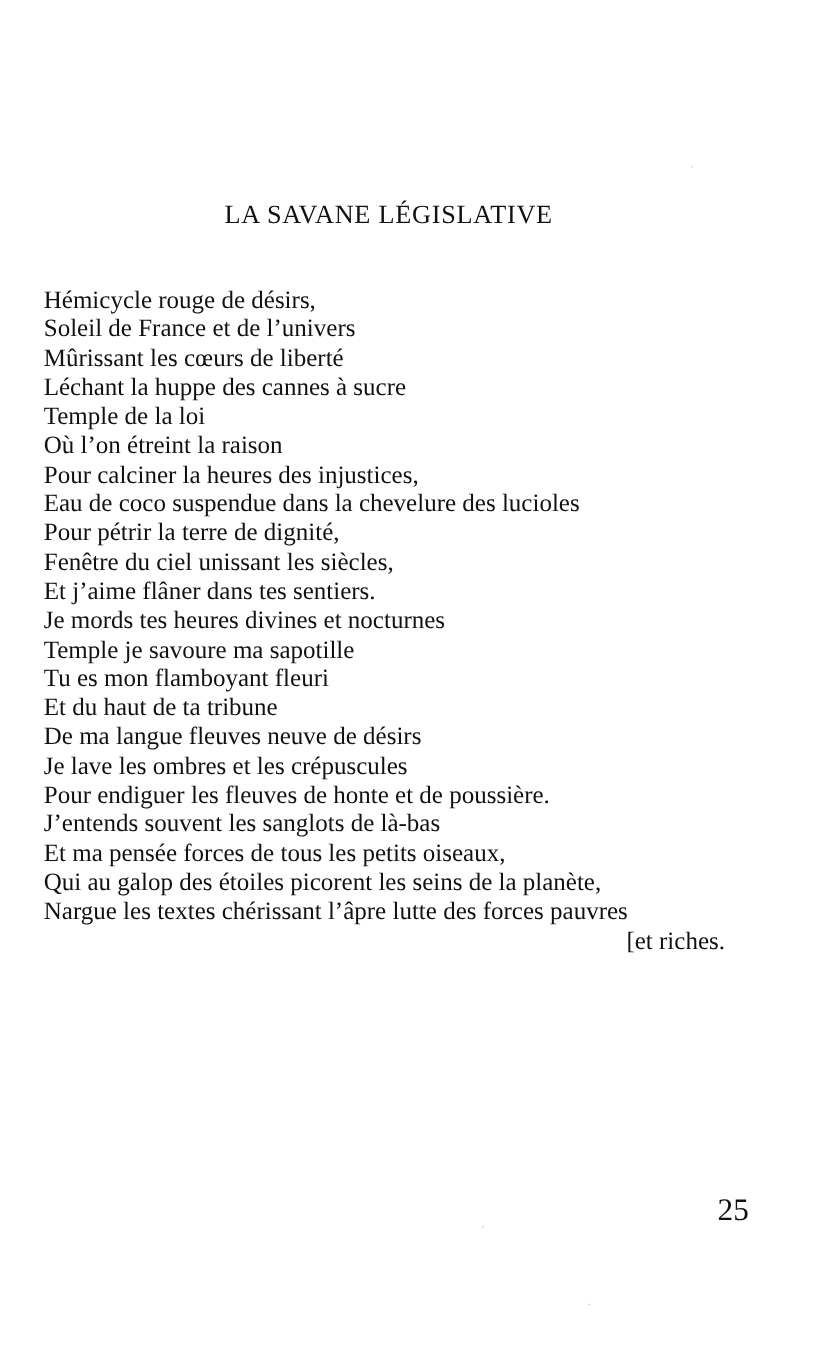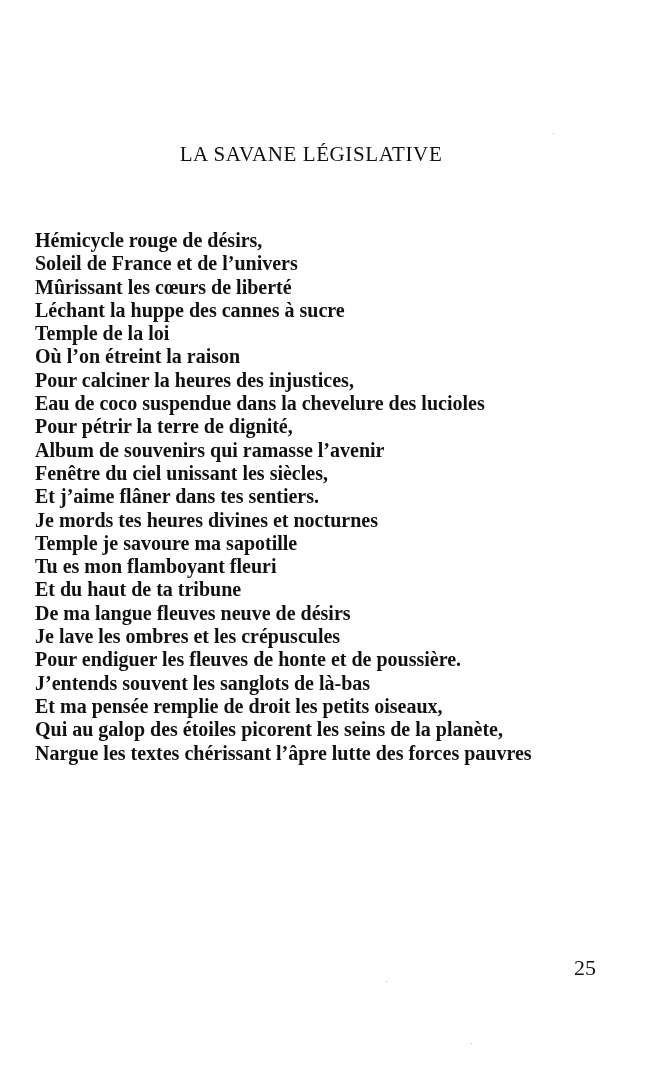--- a/index.html
+++ b/index.html
@@ -16,21 +16,21 @@
       color: #111111;
     }
     .page {
       position: absolute;
       left: 0; top: 0;
       width: 650px;
       height: 1081px;
     }
     .title {
       position: absolute;
-      top: 142px;
+      top: 159px;
       left: 0;
       width: 650px;
       text-align: center;
       font-size: 21px;
       letter-spacing: 0.6px;
       margin: 0;
       font-weight: normal;
       padding-left: 32px;
       box-sizing: border-box;
       padding-right: 0;
@@ -44,30 +44,29 @@
       margin: 0;
       padding: 0;
       list-style: none;
       font-size: 20px;
       line-height: 23.3px;
     }
     .poem li {
       white-space: nowrap;
       margin: 0;
       padding: 0;
-      font-weight: bold;
     }
     .poem li.cont {
       text-align: right;
     }
     .page-number {
       position: absolute;
       top: 955px;
       left: 574px;
-      font-size: 22px;
+      font-size: 25px;
     }
     .speck {
       position: absolute;
       width: 1px; height: 1px;
       background: #bbbbbb;
     }
   </style>
 </head>
 <body>
 
@@ -77,34 +76,34 @@
   <ul class="poem">
     <li>Hémicycle rouge de désirs,</li>
     <li>Soleil de France et de l’univers</li>
     <li>Mûrissant les cœurs de liberté</li>
     <li>Léchant la huppe des cannes à sucre</li>
     <li>Temple de la loi</li>
     <li>Où l’on étreint la raison</li>
     <li>Pour calciner la heures des injustices,</li>
     <li>Eau de coco suspendue dans la chevelure des lucioles</li>
     <li>Pour pétrir la terre de dignité,</li>
-    <li>Album de souvenirs qui ramasse l’avenir</li>
     <li>Fenêtre du ciel unissant les siècles,</li>
     <li>Et j’aime flâner dans tes sentiers.</li>
     <li>Je mords tes heures divines et nocturnes</li>
     <li>Temple je savoure ma sapotille</li>
     <li>Tu es mon flamboyant fleuri</li>
     <li>Et du haut de ta tribune</li>
     <li>De ma langue fleuves neuve de désirs</li>
     <li>Je lave les ombres et les crépuscules</li>
     <li>Pour endiguer les fleuves de honte et de poussière.</li>
     <li>J’entends souvent les sanglots de là-bas</li>
-    <li>Et ma pensée remplie de droit les petits oiseaux,</li>
+    <li>Et ma pensée forces de tous les petits oiseaux,</li>
     <li>Qui au galop des étoiles picorent les seins de la planète,</li>
     <li>Nargue les textes chérissant l’âpre lutte des forces pauvres</li>
+    <li class="cont">[et riches.</li>
   </ul>
 
   <div class="page-number">25</div>
 
   <div class="speck" style="left:553px;top:133px;"></div>
   <div class="speck" style="left:386px;top:981px;"></div>
   <div class="speck" style="left:471px;top:1043px;"></div>
 </div>
 
 </body></html>

